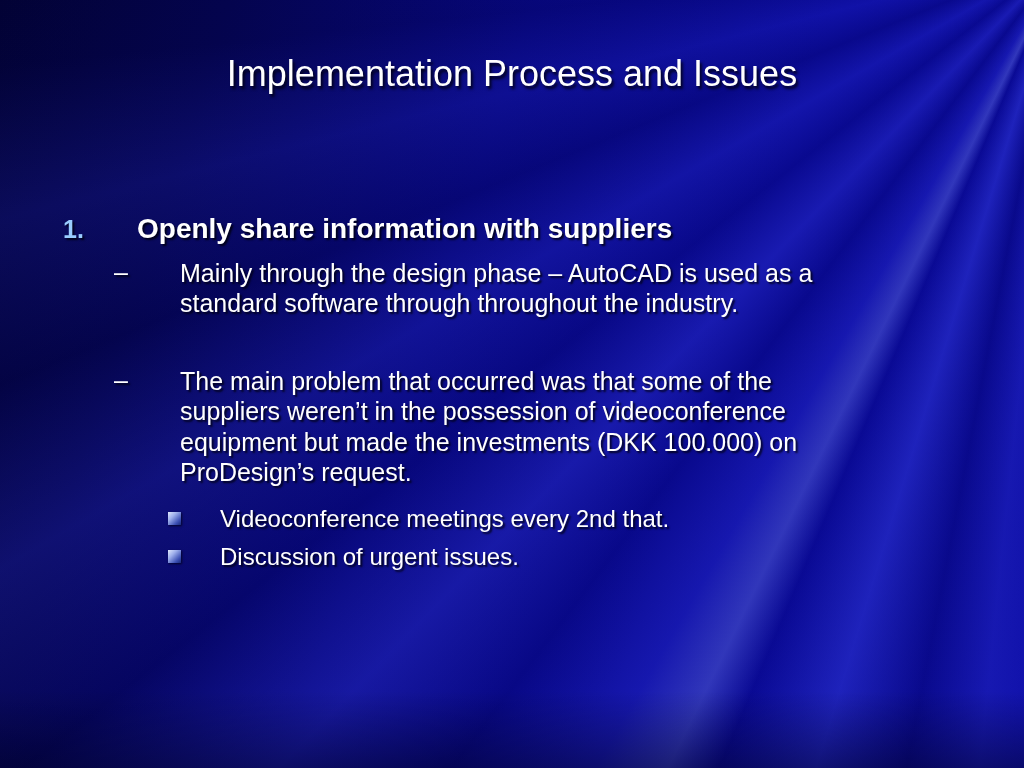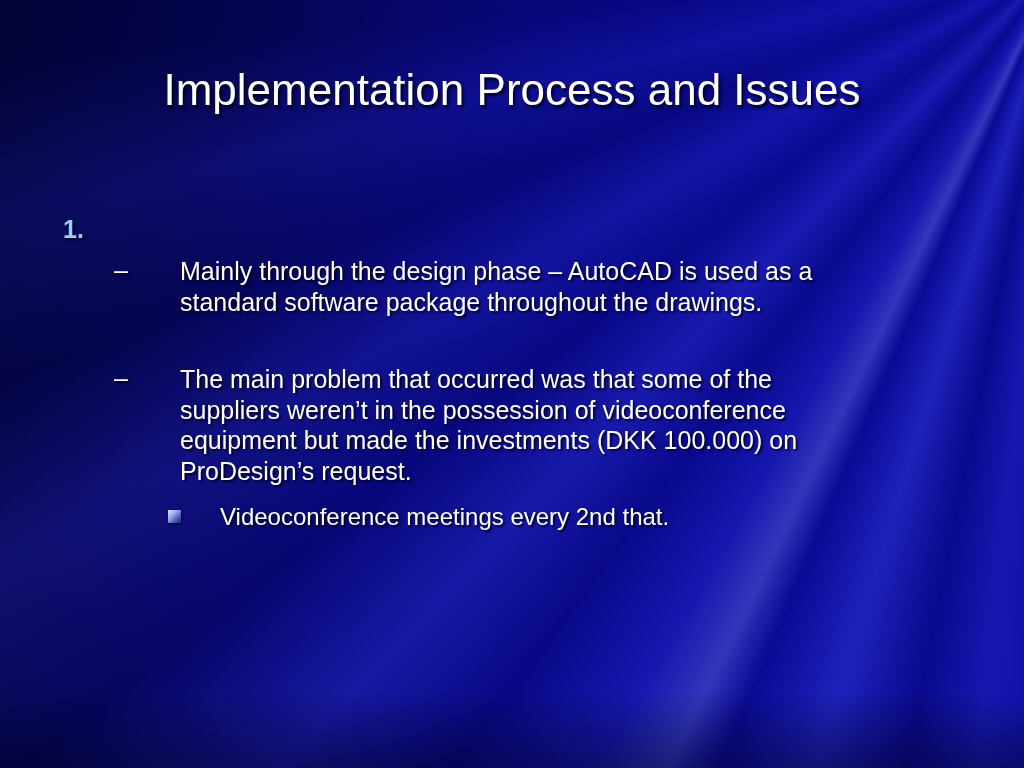--- a/index.html
+++ b/index.html
@@ -33,24 +33,24 @@
         rgba(45,50,205,0.28) 60deg,
         rgba(5,5,75,0.22)    68deg,
         rgba(40,45,200,0.22) 76deg,
         rgba(4,4,70,0.18)    84deg,
         rgba(0,0,60,0)       92deg,
         rgba(0,0,60,0)       360deg),
       
       linear-gradient(108deg, #020233 0%, #04044f 18%, #070783 42%, #0a0a9e 66%, #0b0ba6 100%);
   }
   .title {
-    margin: 12px;
+    margin: 0;
     padding-top: 54px;
     text-align: center;
-    font-size: 44px;
+    font-size: 36px;
     font-weight: 400;
     letter-spacing: 0px;
     line-height: 1.1;
     text-shadow: 2px 3px 3px rgba(0,0,15,0.9);
   }
   .content {
     position: absolute;
     top: 212px;
     left: 0;
     width: 1010px;
@@ -110,37 +110,42 @@
 <body>
 
 <div class="slide">
 
   <h1 class="title">Implementation Process and Issues</h1>
 
   <div class="content">
 
     <div class="row numbered-row">
       <span class="list-number">1.</span>
+      <span class="item-heading">Openly share information with suppliers</span>
     </div>
 
     <div class="row dash-row first">
       <span class="dash-bullet">–</span>
       <span class="dash-text">Mainly through the design phase – AutoCAD is used as a
-standard software package throughout the drawings.</span>
+standard software through throughout the industry.</span>
     </div>
 
     <div class="row dash-row second">
       <span class="dash-bullet">–</span>
       <span class="dash-text">The main problem that occurred was that some of the
 suppliers weren’t in the possession of videoconference
 equipment but made the investments (DKK 100.000) on
 ProDesign’s request.</span>
     </div>
 
 
     <div class="row square-row">
       <span class="square-bullet"></span>
       <span class="square-text">Videoconference meetings every 2nd that.</span>
     </div>
 
+    <div class="row square-row">
+      <span class="square-bullet"></span>
+      <span class="square-text">Discussion of urgent issues.</span>
+    </div>
 
   </div>
 </div>
 
 </body></html>

